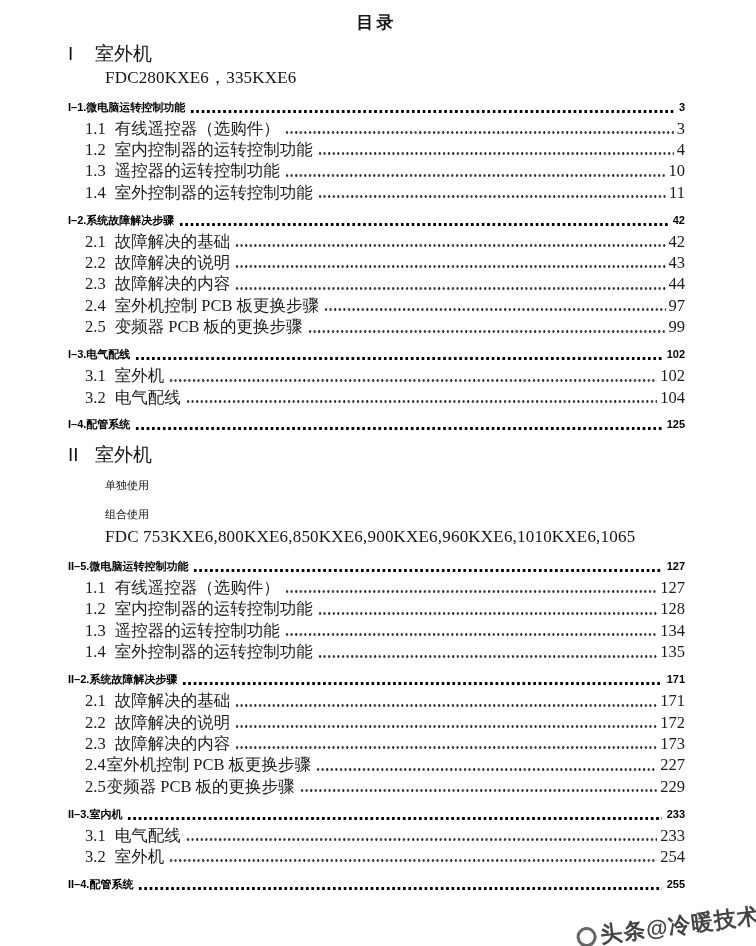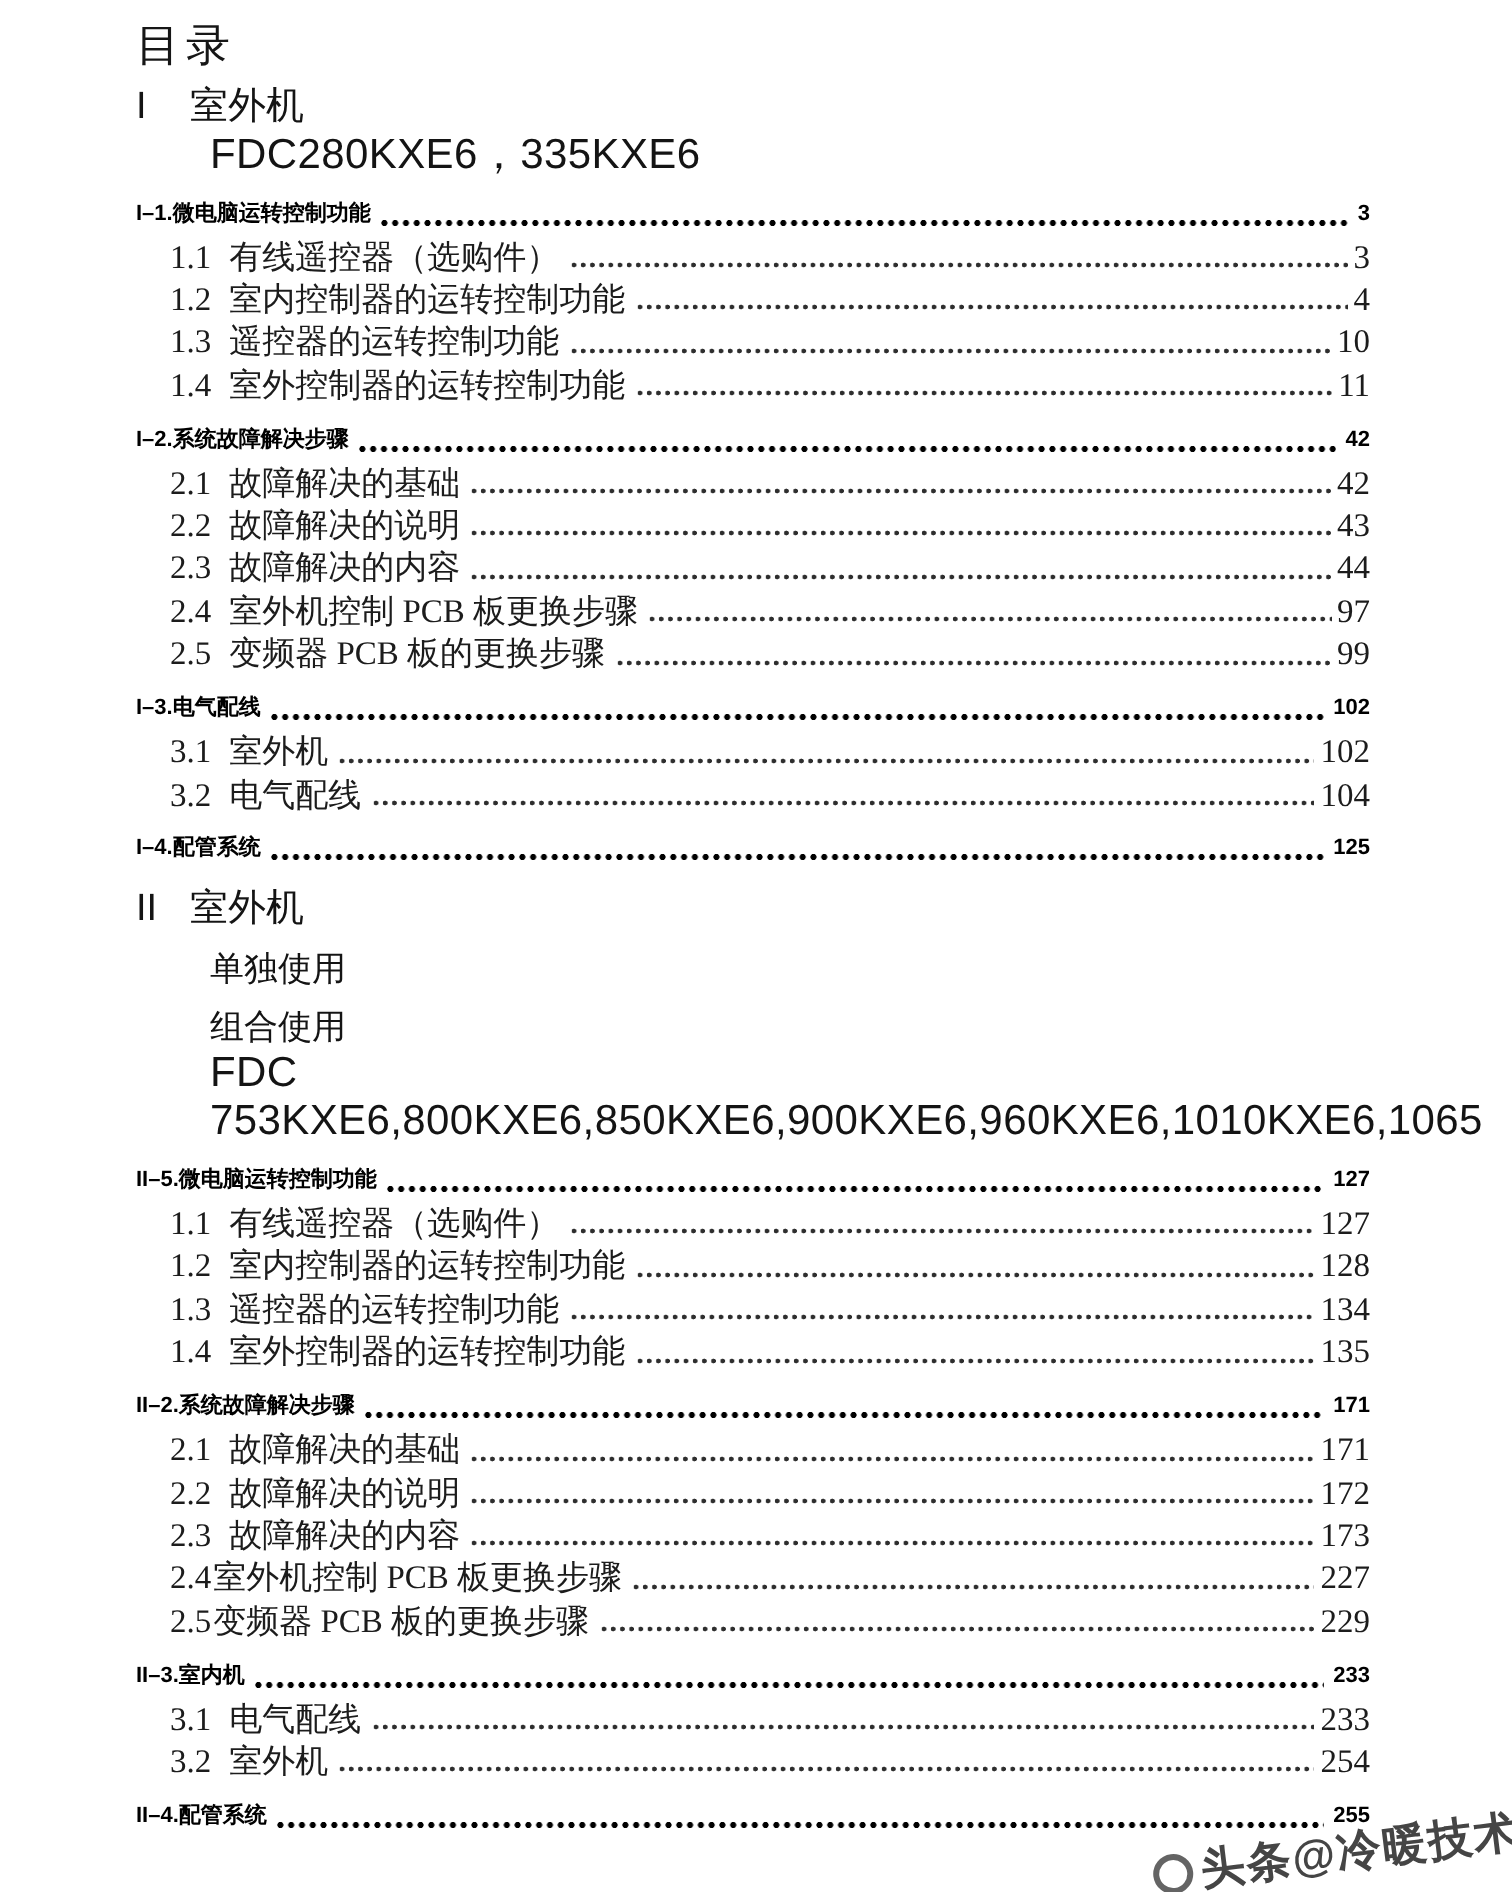--- a/index.html
+++ b/index.html
@@ -3,38 +3,38 @@
 <meta charset="utf-8">
 <style>
   html,body { margin:0; padding:0; }
   body {
     width:756px; height:946px; background:#ffffff; overflow:hidden;
     position:relative; color:#1a1a1a;
     font-family:"Liberation Sans", sans-serif;
   }
   .doc { padding:8px 71px 0 68px; }
   .title {
-    text-align:left; font-size:22px; font-weight:normal; letter-spacing:3px;
+    text-align:center; font-size:17px; font-weight:bold; letter-spacing:3px;
     color:#161616; margin:0 0 4px 0; line-height:30px;
   }
   .row { display:flex; align-items:baseline; }
   .leader {
     flex:1 1 auto; align-self:flex-end; height:5px; margin:0 3px 4px 5px;
     background-image:radial-gradient(circle at 2px 2.5px, #2e2e2e 1.05px, rgba(0,0,0,0) 1.35px);
     background-size:4.6px 5px; background-repeat:repeat-x; background-position:left bottom;
   }
   .chapter .leader {
     background-image:radial-gradient(circle at 2.2px 2.5px, #000 1.35px, rgba(0,0,0,0) 1.7px);
     background-size:5.4px 5px; margin-bottom:4px;
   }
   .part { font-size:19px; font-weight:500; line-height:24px; margin-top:8px; color:#141414; }
   .toc-list > .part:first-child { margin-top:2px; }
   .part .part-label { display:inline-block; width:27px; }
-  .models { font-size:21px; font-weight:500; line-height:24px; padding-left:37px; letter-spacing:0.2px; color:#141414; }
-  .use { font-size:17px; font-weight:500; line-height:22px; margin-top:7px; padding-left:37px; color:#141414; }
+  .models { font-size:17px; font-weight:500; line-height:24px; padding-left:37px; letter-spacing:0.2px; color:#141414;font-family:Liberation Serif, serif; }
+  .use { font-size:11px; font-weight:500; line-height:22px; margin-top:7px; padding-left:37px; color:#141414; }
   .chapter { font-size:11px; font-weight:bold; line-height:22px; margin-top:5.5px; color:#000; }
   .chapter .pagenum { margin-left:2px; }
   .entry {
     font-family:"Liberation Serif", serif; font-size:16.5px; line-height:21.4px;
     padding-left:17px; color:#1c1c1c;
   }
   .entry .num { margin-right:9px; }
   .entry.tight .num { margin-right:1px; }
   .pagenum { flex:0 0 auto; }
   .watermark {

